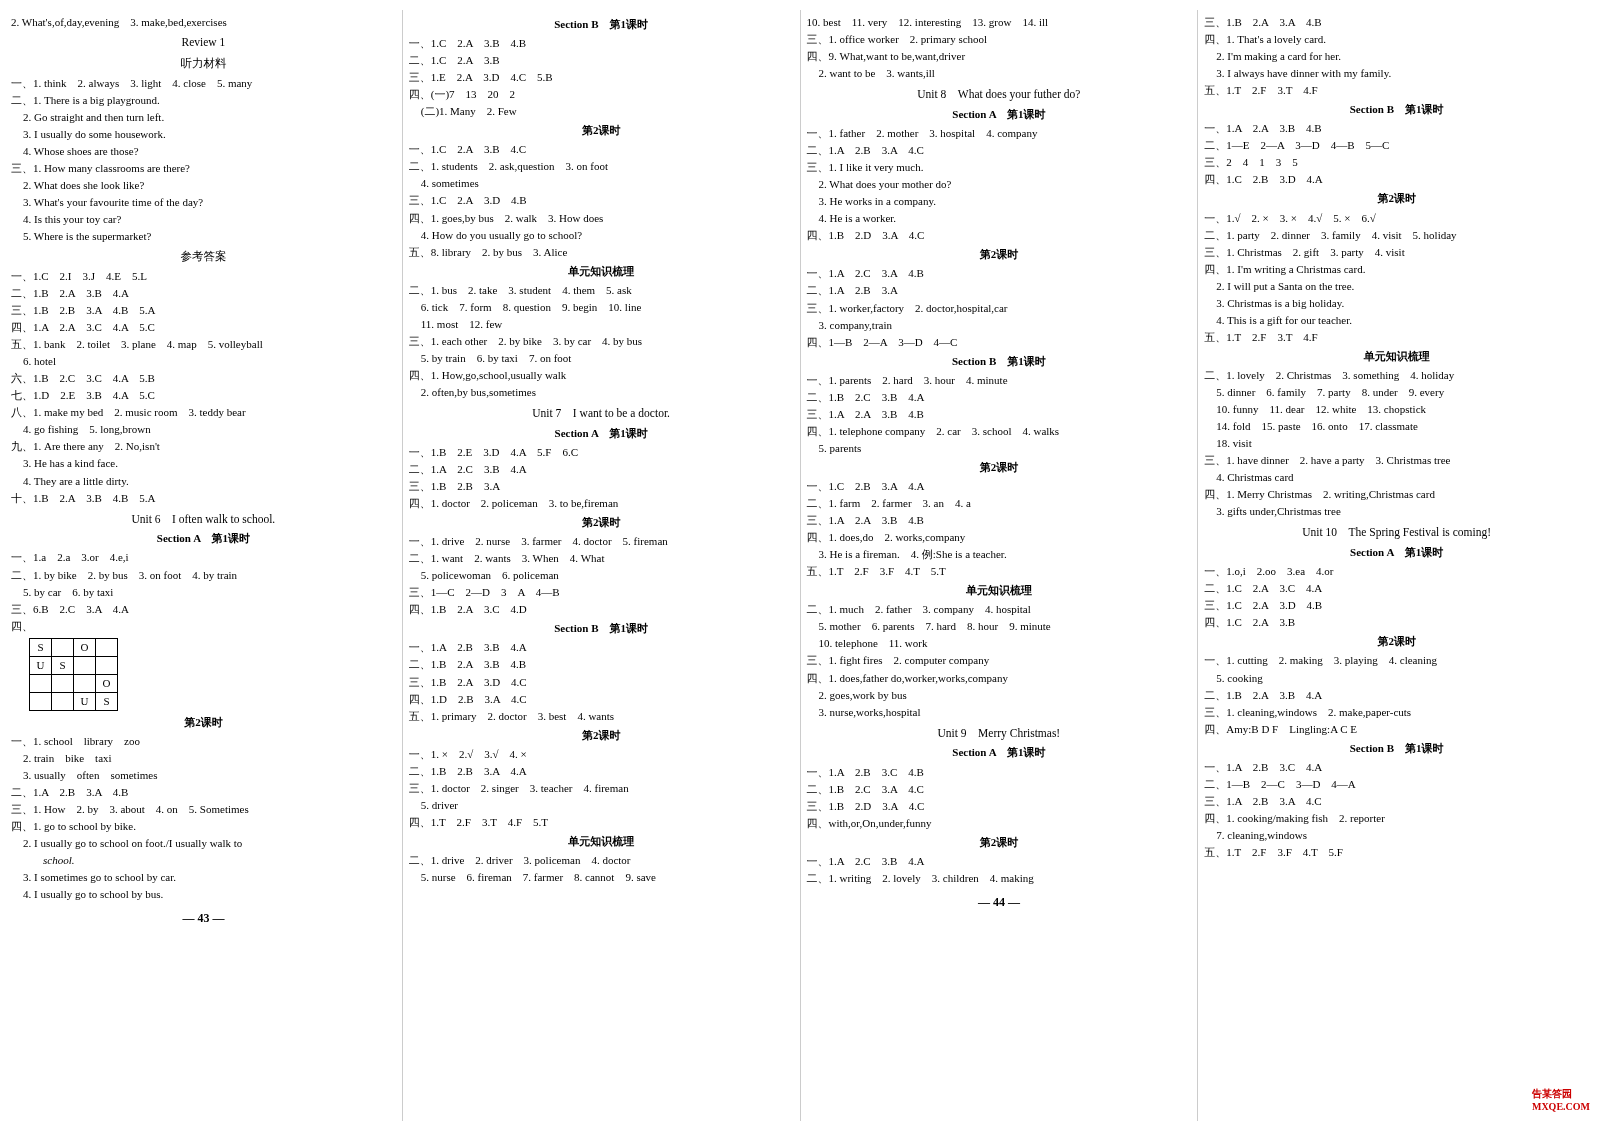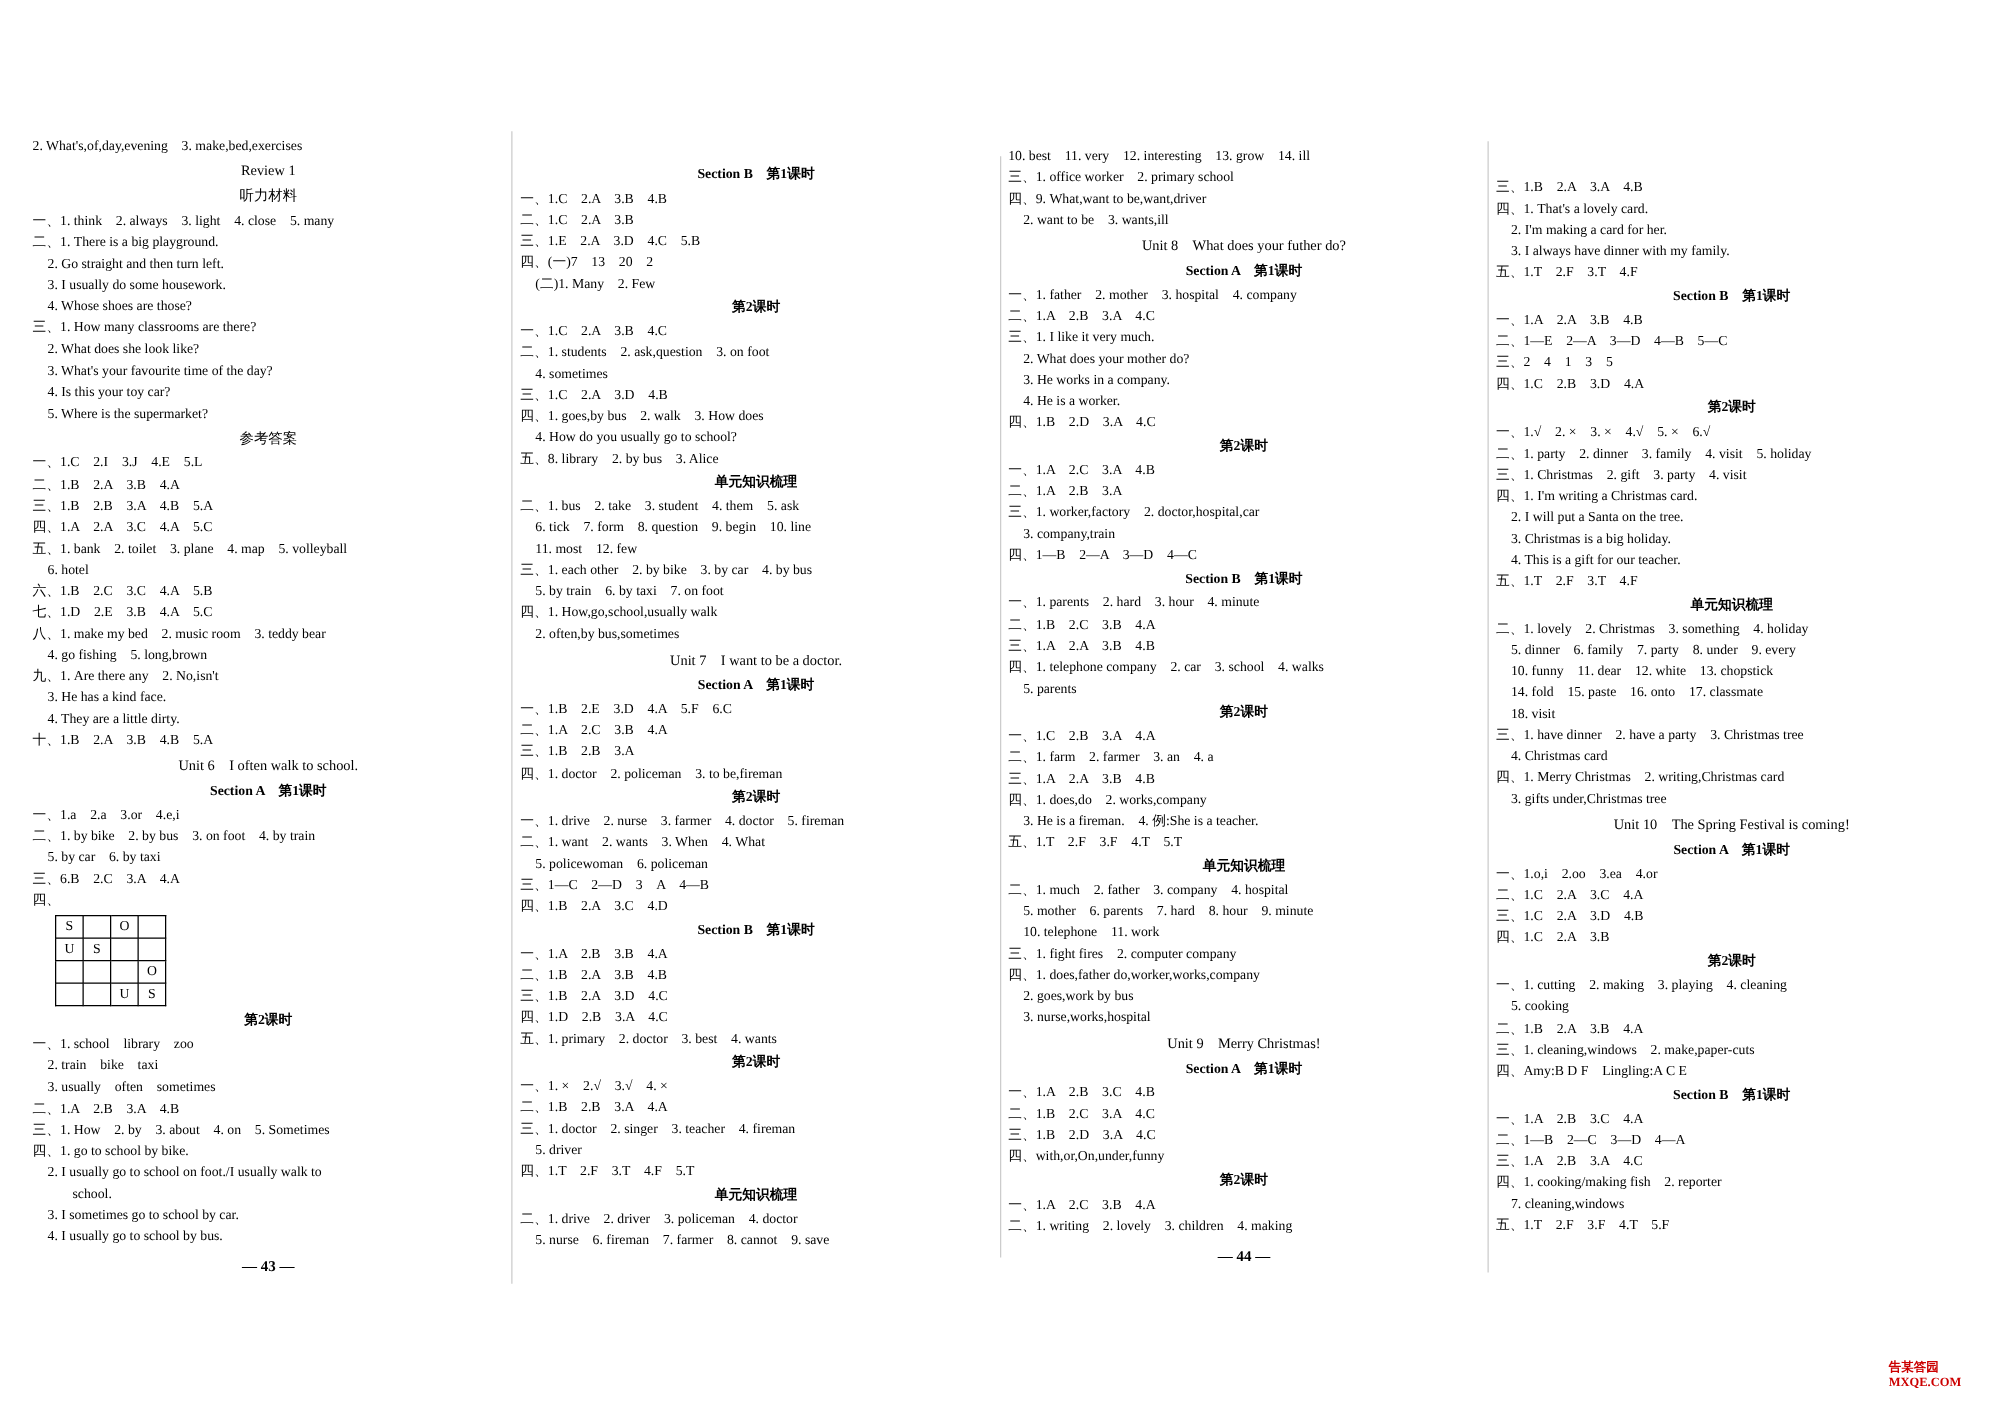--- a/index.html
+++ b/index.html
@@ -9,23 +9,22 @@
       font-size: 11px;
       color: #000;
       width: 1600px;
       min-height: 1131px;
       overflow: hidden;
     }
     .page-container {
       display: flex;
       width: 1600px;
       min-height: 1131px;
-      padding: 10px 20px;
+      padding: 10px 5px;
       gap: 0;
-      align-items: center;
     }
     .column {
       flex: 1;
       padding: 4px 6px;
       border-right: 1px solid #ccc;
       font-size: 11px;
       line-height: 1.55;
     }
     .column:last-child {
       border-right: none;
@@ -78,21 +77,21 @@
       border: 1px solid #000;
       width: 22px;
       height: 18px;
       text-align: center;
       vertical-align: middle;
       padding: 0 2px;
     }
     .watermark {
       position: absolute;
       bottom: 18px;
-      right: 28px;
+      right: 7px;
       font-size: 10px;
       color: #c00;
       font-weight: bold;
       background: rgba(255,255,255,0.7);
       padding: 1px 3px;
     }
   </style>
 </head>
 <body>
 
@@ -164,21 +163,21 @@
     </tbody>
       </table>
     <p class="lesson-title">第2课时</p>
     <p>一、1. school　library　zoo</p>
     <p class="indent1">2. train　bike　taxi</p>
     <p class="indent1">3. usually　often　sometimes</p>
     <p>二、1.A　2.B　3.A　4.B</p>
     <p>三、1. How　2. by　3. about　4. on　5. Sometimes</p>
     <p>四、1. go to school by bike.</p>
     <p class="indent1">2. I usually go to school on foot./I usually walk to</p>
-    <p style="padding-left:32px;">school.</p>
+    <p style="padding-left:32px;font-style:italic;">school.</p>
     <p class="indent1">3. I sometimes go to school by car.</p>
     <p class="indent1">4. I usually go to school by bus.</p>
     <p class="page-num">— 43 —</p>
   </div>
 
   <div class="column">
     <p class="sub-title">Section B　第1课时</p>
     <p>一、1.C　2.A　3.B　4.B</p>
     <p>二、1.C　2.A　3.B</p>
     <p>三、1.E　2.A　3.D　4.C　5.B</p>

